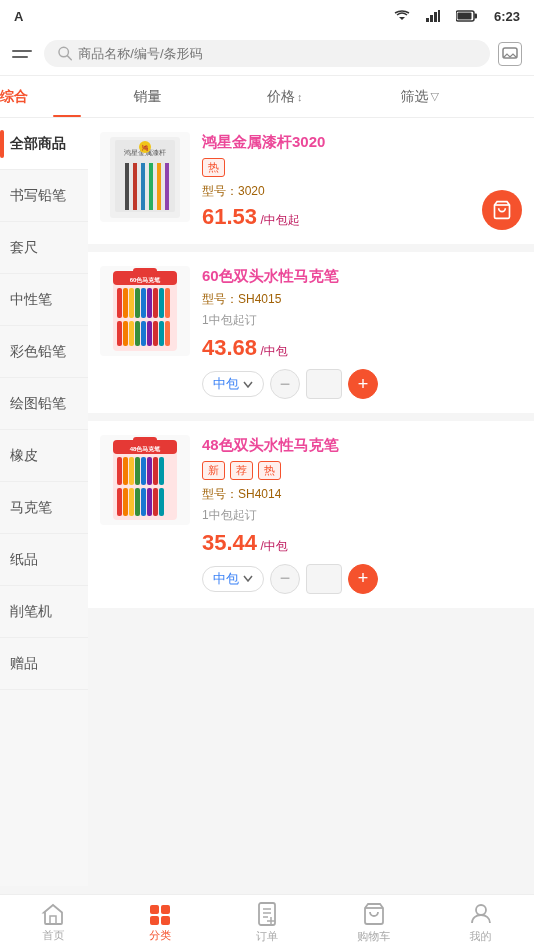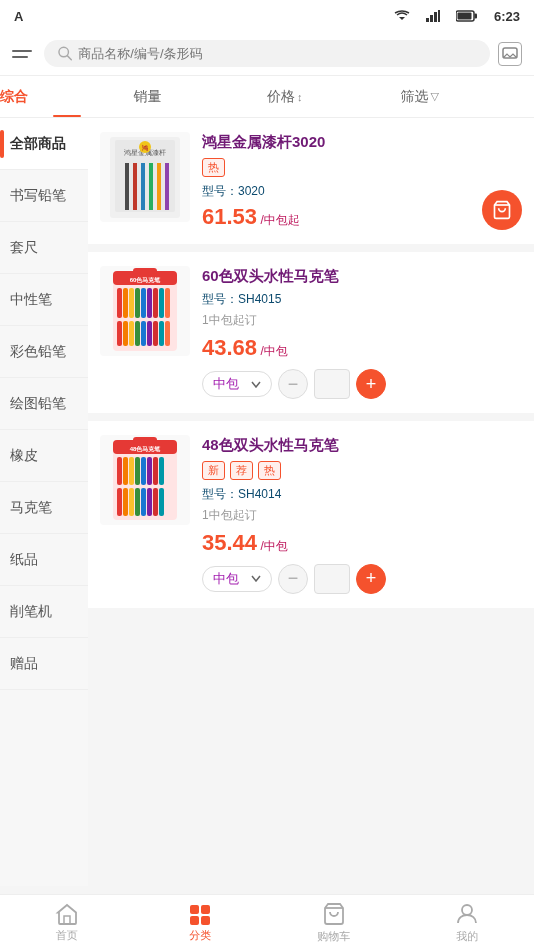--- a/index.html
+++ b/index.html
@@ -150,32 +150,32 @@
       width: 90px; height: 90px;
       flex-shrink: 0;
       background: #f9f9f9;
       border-radius: 4px;
       overflow: hidden;
       display: flex; align-items: center; justify-content: center;
     }
     
     .product-info { flex: 1; min-width: 0; }
     .product-name {
-      font-size: 15px; font-weight: bold; color: #701a75;
+      font-size: 15px; font-weight: bold; color: #ec4899;
       margin-bottom: 6px; line-height: 1.3;
     }
     .tags { display: flex; gap: 5px; margin-bottom: 6px; flex-wrap: wrap; }
     .tag {
       font-size: 11px; padding: 1px 5px; border-radius: 3px;
       font-weight: 500;
     }
     .tag-hot { background: #fff0ed; color: #f5522d; border: 1px solid #f5522d; }
     .tag-new { background: #fff0ed; color: #f5522d; border: 1px solid #f5522d; }
     .tag-rec { background: #fff0ed; color: #f5522d; border: 1px solid #f5522d; }
-    .product-model { font-size: 12px; color: #0c4a6e; margin-bottom: 4px; }
+    .product-model { font-size: 12px; color: #a16207; margin-bottom: 4px; }
     .product-moq { font-size: 12px; color: #999; margin-bottom: 6px; }
     .product-price { font-size: 12px; color: #f5522d; }
     .product-price .price-num {
       font-size: 22px; font-weight: bold; color: #f5522d;
     }
     .product-price .price-unit { font-size: 12px; color: #be185d; }
 
     
     .cart-btn-simple {
       position: absolute; right: 12px; bottom: 14px;
@@ -183,23 +183,23 @@
       background: #f5522d; border: none;
       display: flex; align-items: center; justify-content: center;
       cursor: pointer;
     }
 
     
     .qty-controls {
       display: flex; align-items: center; gap: 6px; margin-top: 8px;
     }
     .unit-select {
-      display: flex; align-items: center; gap: 12px;
+      display: flex; align-items: center; gap: 4px;
       border: 1px solid #ddd; border-radius: 16px;
-      padding: 3px 10px; font-size: 13px; color: #a21caf;
+      padding: 3px 10px; font-size: 13px; color: #3b82f6;
       background: #fff; cursor: pointer;
     }
     .qty-btn {
       width: 30px; height: 30px; border-radius: 50%;
       border: 1px solid #ddd; background: #f5f5f5;
       display: flex; align-items: center; justify-content: center;
       font-size: 18px; color: #aaa; cursor: pointer;
     }
     .qty-btn.plus {
       background: #f5522d; border-color: #f5522d; color: #fff;
@@ -491,20 +491,31 @@
   <div class="nav-item active">
     <svg width="24" height="22" viewBox="0 0 24 22">
       <rect x="2" y="2" width="9" height="9" rx="2" fill="#f5522d"></rect>
       <rect x="13" y="2" width="9" height="9" rx="2" fill="#f5522d"></rect>
       <rect x="2" y="13" width="9" height="9" rx="2" fill="#f5522d"></rect>
       <rect x="13" y="13" width="9" height="9" rx="2" fill="#f5522d"></rect>
     </svg>
     <span class="nav-label" style="color:#f5522d">分类</span>
   </div>
   <div class="nav-item">
+    <svg width="22" height="24" viewBox="0 0 22 24">
+      <rect x="3" y="1" width="16" height="22" rx="2" fill="none" stroke="#aaa" stroke-width="1.8"></rect>
+      <line x1="7" y1="7" x2="15" y2="7" stroke="#aaa" stroke-width="1.5"></line>
+      <line x1="7" y1="11" x2="15" y2="11" stroke="#aaa" stroke-width="1.5"></line>
+      <line x1="7" y1="15" x2="12" y2="15" stroke="#aaa" stroke-width="1.5"></line>
+      <line x1="11" y1="19" x2="19" y2="19" stroke="#aaa" stroke-width="1.5"></line>
+      <line x1="15" y1="15" x2="15" y2="23" stroke="#aaa" stroke-width="1.5"></line>
+    </svg>
+    <span class="nav-label">订单</span>
+  </div>
+  <div class="nav-item">
     <svg width="24" height="24" viewBox="0 0 24 24">
       <path d="M6 2L3 6v14a2 2 0 002 2h14a2 2 0 002-2V6l-3-4z" fill="none" stroke="#aaa" stroke-width="1.8"></path>
       <line x1="3" y1="6" x2="21" y2="6" stroke="#aaa" stroke-width="1.8"></line>
       <path d="M16 10a4 4 0 01-8 0" fill="none" stroke="#aaa" stroke-width="1.8"></path>
     </svg>
     <span class="nav-label">购物车</span>
   </div>
   <div class="nav-item">
     <svg width="24" height="24" viewBox="0 0 24 24">
       <circle cx="12" cy="8" r="5" fill="none" stroke="#aaa" stroke-width="1.8"></circle>

